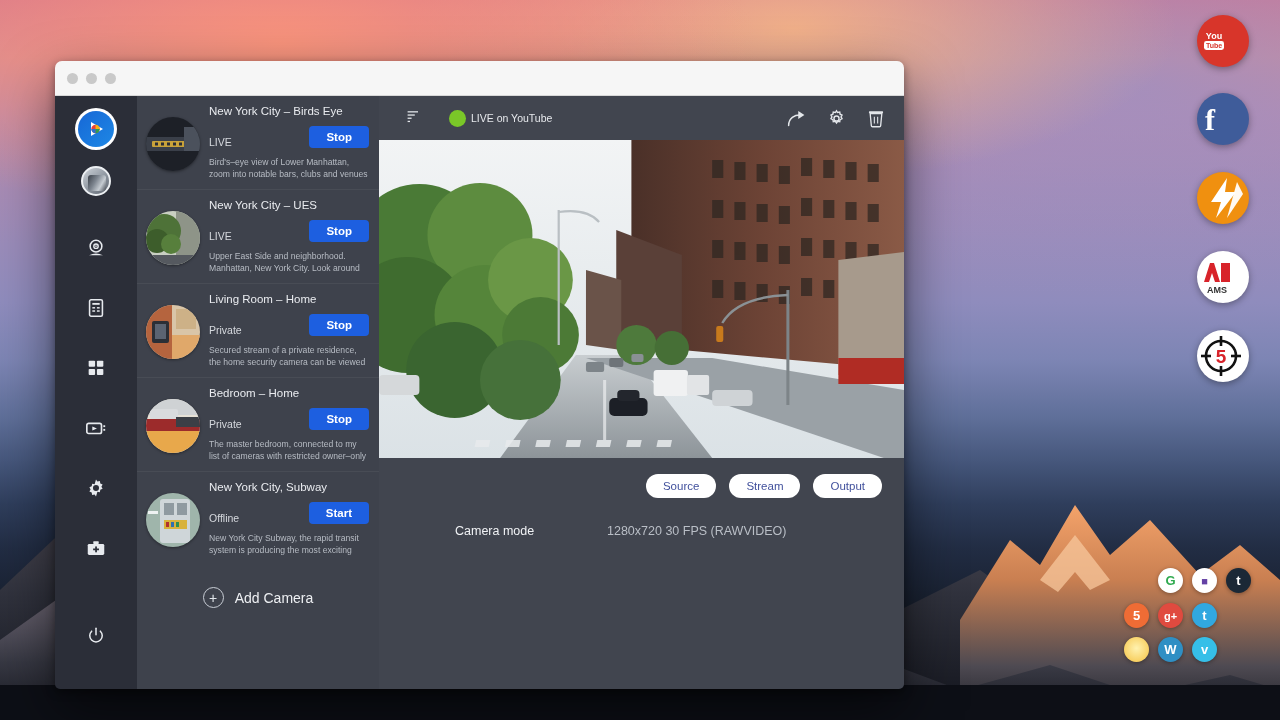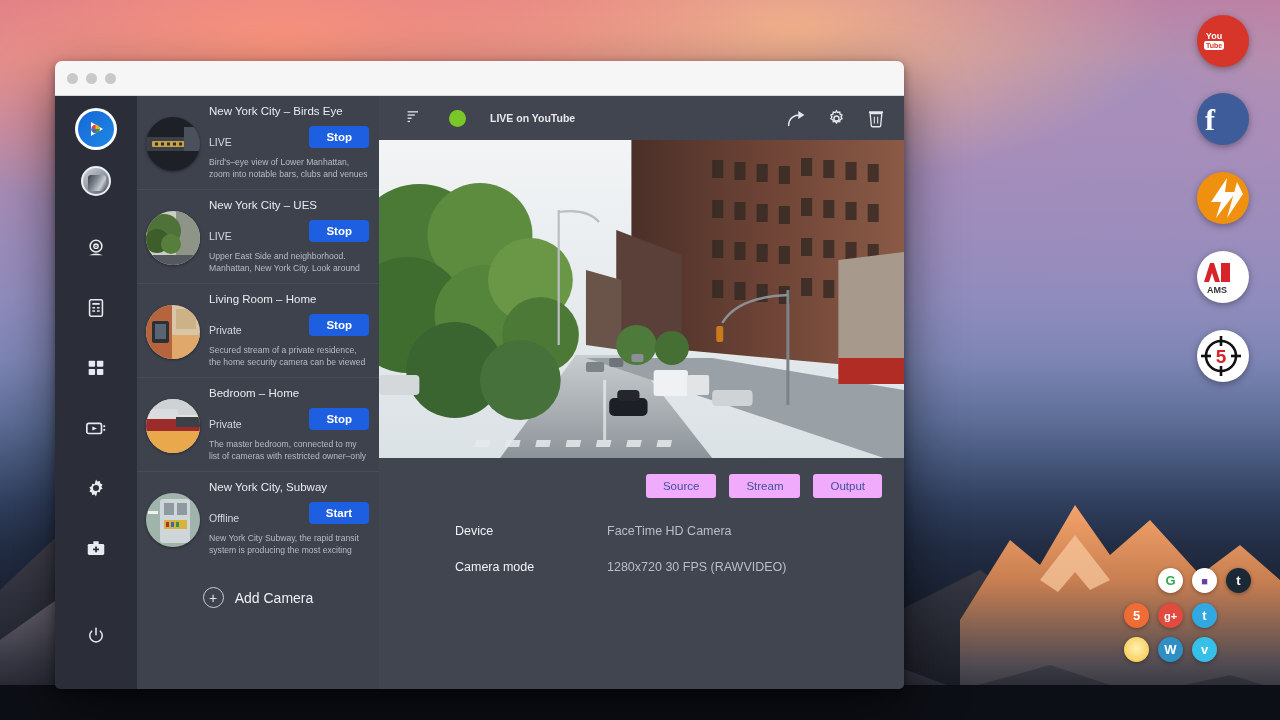--- a/index.html
+++ b/index.html
@@ -117,34 +117,34 @@
     font-size: 14px; line-height: 1;
   }
   #add-cam .lbl { color: #edeff2; font-size: 14px; }
   
   #main-col { flex: 1; display: flex; flex-direction: column; background: #41454f; }
   #topbar {
     height: 44px; display: flex; align-items: center;
     padding: 0 18px 0 0; background: #41454f;
   }
   .tb-left { width: 70px; display:flex; justify-content:center; }
-  .tb-live { display: flex; align-items: center; gap: 24px; font-weight: bold; }
+  .tb-live { display: flex; align-items: center; gap: 5px; }
   .live-dot { width: 17px; height: 17px; border-radius: 50%; background: #7ac728; }
   .live-txt { color: #e6e8ec; font-size: 10.5px; }
   .tb-spacer { flex: 1; }
   .tb-icon { margin-left: 19px; cursor: pointer; display: flex; }
   #preview { height: 318px; background: #20242b; overflow: hidden; position: relative; }
   #preview svg { display: block; width: 100%; height: 100%; }
   #seg-wrap {
     display: flex; justify-content: flex-end; gap: 13px;
     padding: 16px 22px 0 0;
   }
   .seg {
-    background: #f0abfc; color: #41509c;
-    border: none; border-radius: 3px;
+    background: #ffffff; color: #41509c;
+    border: none; border-radius: 12px;
     font-size: 11.5px; padding: 6px 17px; cursor: pointer;
     font-family: "Liberation Sans", sans-serif;
   }
   #info { padding: 26px 0 0 76px; }
   .info-row { display: flex; margin-bottom: 22px; }
   .info-label { width: 152px; color: #f0f2f5; font-size: 12.5px; }
   .info-value { color: #b9bec6; font-size: 12.5px; }
   
   #dock-right { position: absolute; right: 0; top: 0; width: 180px; height: 720px; }
   .plat {
@@ -539,24 +539,20 @@
           </svg>
         </div>
 
         <div id="seg-wrap">
           <button class="seg">Source</button>
           <button class="seg">Stream</button>
           <button class="seg">Output</button>
         </div>
 
         <div id="info">
-          <div class="info-row">
-            <span class="info-label">Device</span>
-            <span class="info-value">FaceTime HD Camera</span>
-          </div>
           <div class="info-row">
             <span class="info-label">Camera mode</span>
             <span class="info-value">1280x720 30 FPS (RAWVIDEO)</span>
           </div>
         </div>
       </div>
     </div>
 
   </div>
 

